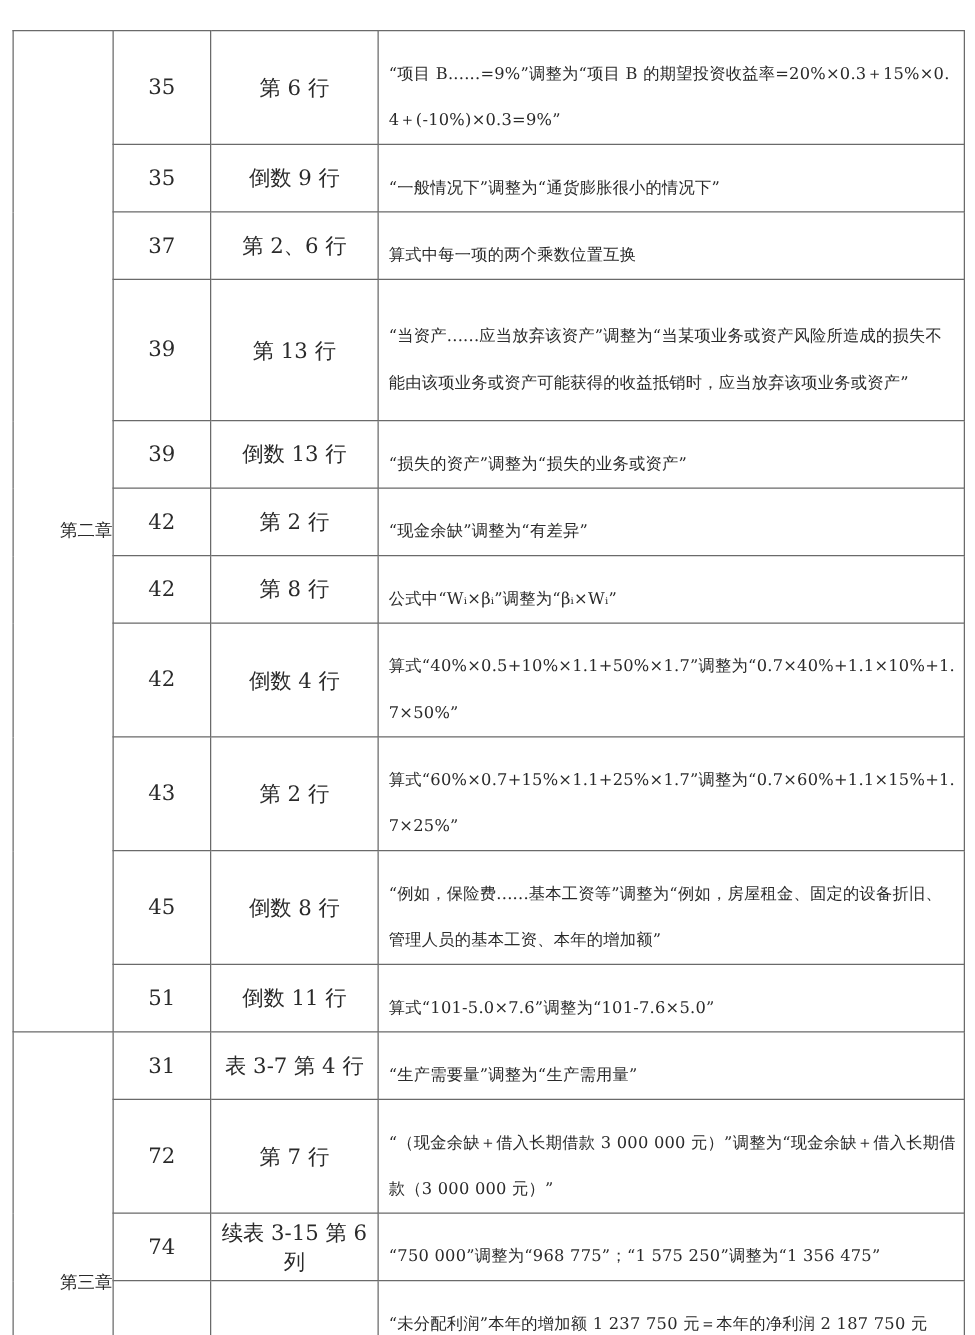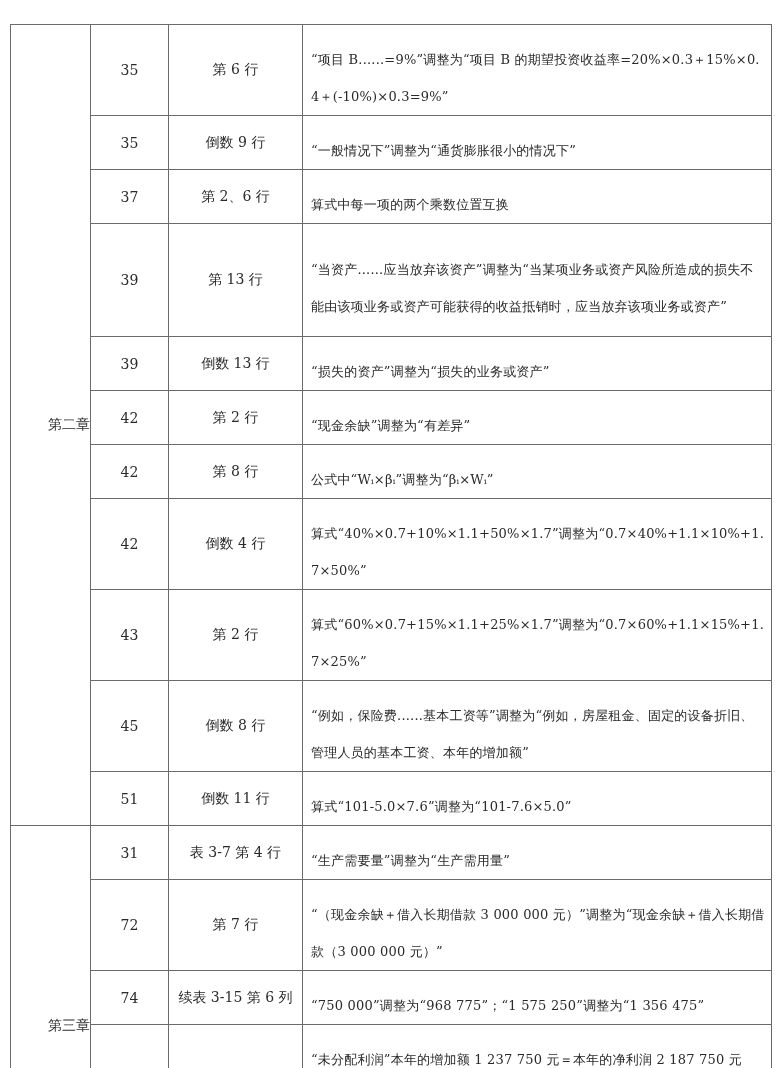--- a/index.html
+++ b/index.html
@@ -29,21 +29,21 @@
       padding: 0;
       vertical-align: middle;
     }
     #errata td.chapter {
       text-align: right;
       font-size: 14px;
     }
     #errata td.page,
     #errata td.loc {
       text-align: center;
-      font-size: 14px;
+      font-size: 17px;
     }
     #errata td.desc {
       text-align: left;
       padding: 16px 6px 0 8px;
       line-height: 37px;
       font-size: 13px;
       letter-spacing: 0.2px;
       word-break: break-all;
     }
     col.c1 { width: 80px; }
@@ -94,21 +94,21 @@
         <td class="desc">“现金余缺”调整为“有差异”</td>
       </tr>
       <tr style="height: 42px;">
         <td class="page">42</td>
         <td class="loc">第 8 行</td>
         <td class="desc">公式中“Wᵢ×βᵢ”调整为“βᵢ×Wᵢ”</td>
       </tr>
       <tr style="height: 75px;">
         <td class="page">42</td>
         <td class="loc">倒数 4 行</td>
-        <td class="desc">算式“40%×0.7+10%×1.1+50%×1.7”调整为“0.7×40%+1.1×10%+1.7×50%”</td>
+        <td class="desc">算式“40%×0.5+10%×1.1+50%×1.7”调整为“0.7×40%+1.1×10%+1.7×50%”</td>
       </tr>
       <tr style="height: 76px;">
         <td class="page">43</td>
         <td class="loc">第 2 行</td>
         <td class="desc">算式“60%×0.7+15%×1.1+25%×1.7”调整为“0.7×60%+1.1×15%+1.7×25%”</td>
       </tr>
       <tr style="height: 75px;">
         <td class="page">45</td>
         <td class="loc">倒数 8 行</td>
         <td class="desc">“例如，保险费......基本工资等”调整为“例如，房屋租金、固定的设备折旧、管理人员的基本工资、本年的增加额”</td>

